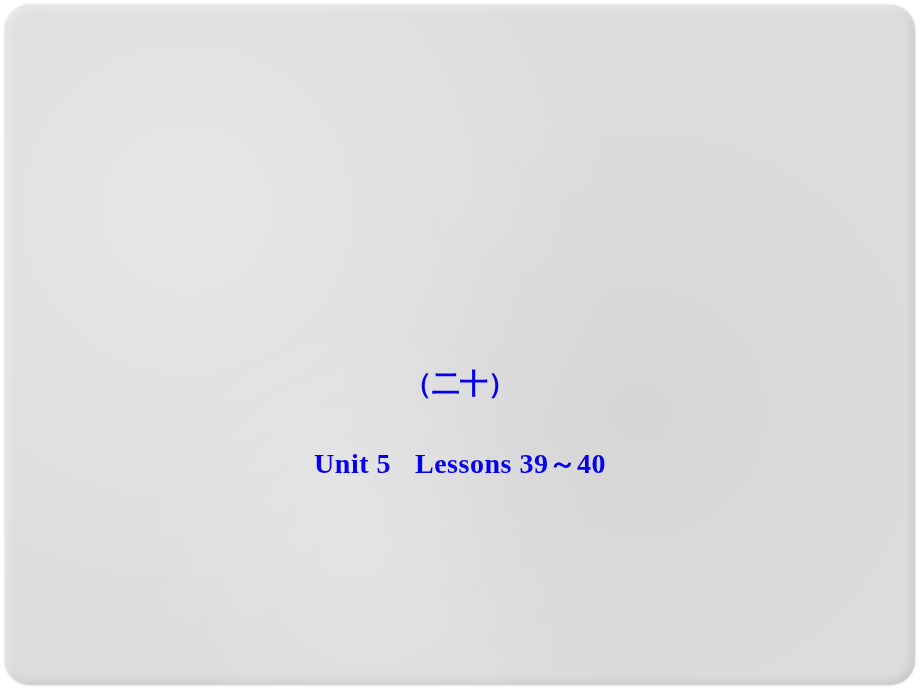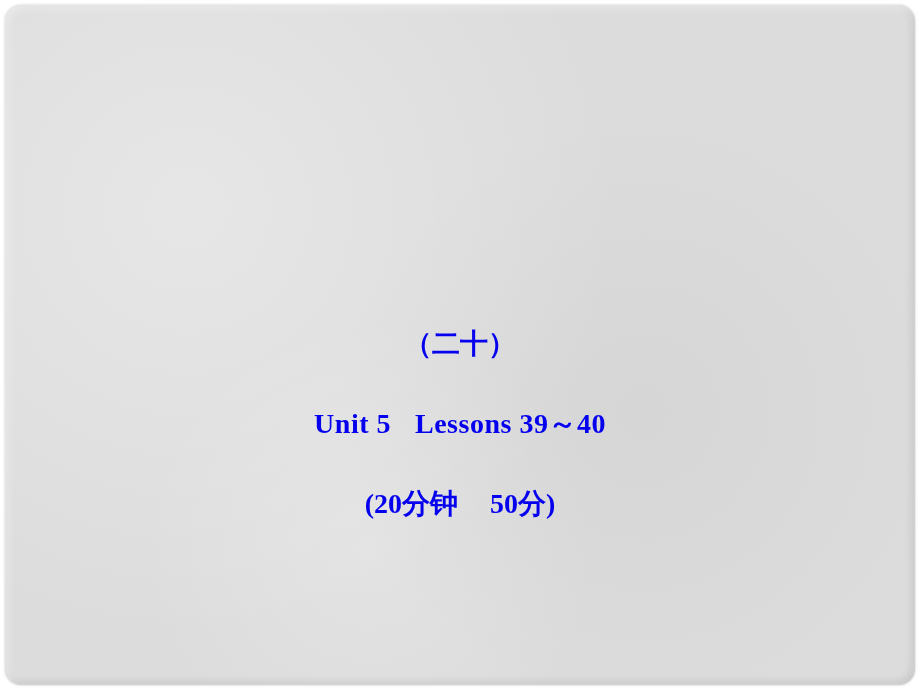--- a/index.html
+++ b/index.html
@@ -19,21 +19,21 @@
     }
     
     .slide-container {
       width: 910px;
       height: 680px;
       background: #dcdcdc;
       background-image: 
         radial-gradient(circle at 20% 30%, rgba(255,255,255,0.3) 0%, transparent 50%),
         radial-gradient(circle at 70% 60%, rgba(200,200,200,0.3) 0%, transparent 40%),
         radial-gradient(circle at 40% 80%, rgba(255,255,255,0.2) 0%, transparent 30%);
-      border-radius: 16px;
+      border-radius: 25px;
       box-shadow: 
         inset 2px 2px 8px rgba(255,255,255,0.6),
         inset -2px -2px 8px rgba(0,0,0,0.15),
         0 0 3px rgba(0,0,0,0.2);
       position: relative;
       display: flex;
       flex-direction: column;
       align-items: center;
       justify-content: center;
       padding-top: 200px;
@@ -68,16 +68,13 @@
     }
   </style>
 </head>
 <body>
 
 <div class="slide-container">
   <div class="text-line line-1">（二十）</div>
   <div class="text-line line-2">
     <span>Unit 5</span><span class="gap"></span><span>Lessons 39～40</span>
   </div>
-  <div class="text-line line-3">
-    <span>(20分钟</span><span class="gap"></span><span>50分)</span>
-  </div>
 </div>
 
 </body></html>

